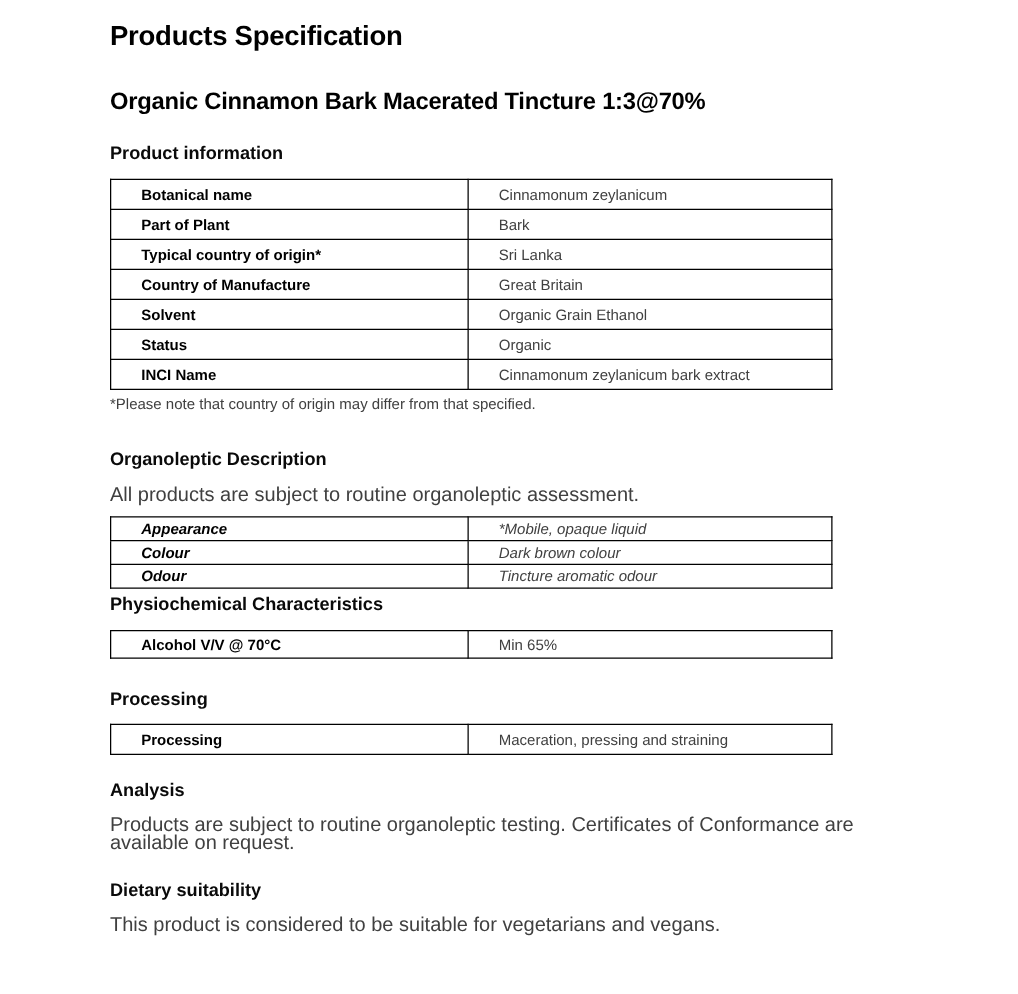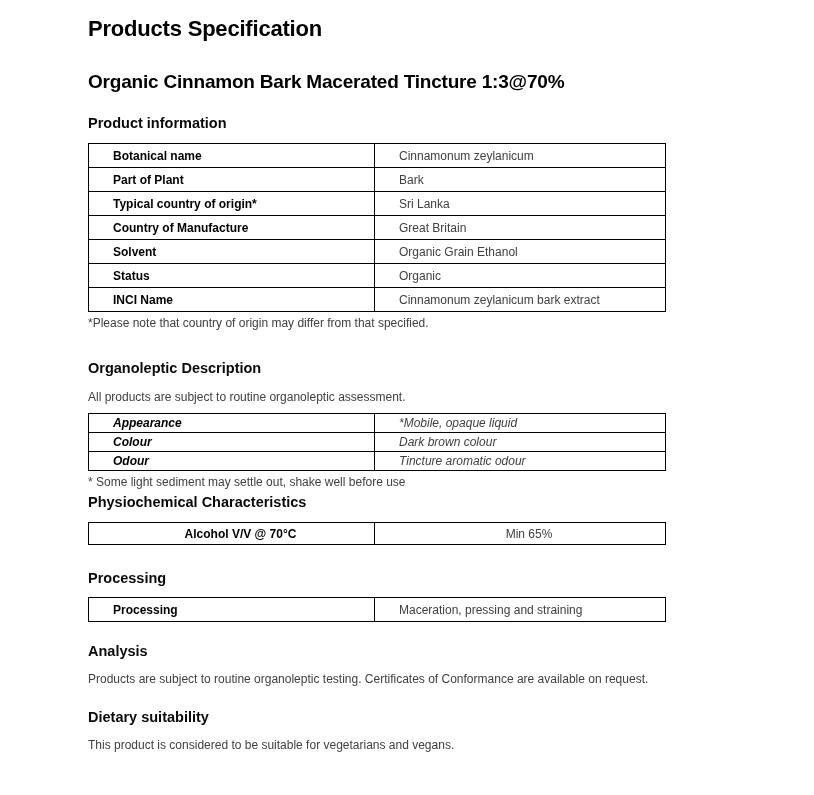--- a/index.html
+++ b/index.html
@@ -47,30 +47,30 @@
   }
   td.label { font-weight: bold; color: #000; }
   td.value { color: #404040; }
   .italic  { }
 
   table.t-info       { margin-top: 10px; }
   table.t-info td    { height: 24px; }
   table.t-organo     { margin-top: 9px; font-style: italic; }
   table.t-organo td  { height: 19px; }
   table.t-physio     { margin-top: 10px; }
-  table.t-physio td  { height: 22px; text-align: center; }
+  table.t-physio td  { height: 22px; }
   table.t-process    { margin-top: 9px; }
   table.t-process td { height: 24px; }
 
   .footnote {
     font-size: 12px; color: #404040;
     line-height: 14px; margin: 4px 0 0 0;
   }
   .body-text {
-    font-size: 12px; color: #404040;
+    font-size: 16px; color: #404040;
     line-height: 14px; margin: 11px 0 0 0;
   }
   .intro-text { margin-top: 12px; }
 </style>
 </head>
 <body>
 
 <div class="content">
 
   <h1 class="doc-title">Products Specification</h1>
@@ -135,21 +135,20 @@
         <td class="label">Colour</td>
         <td class="value"><span>Dark brown colour</span></td>
       </tr>
       <tr>
         <td class="label">Odour</td>
         <td class="value"><span>Tincture aromatic odour</span></td>
       </tr>
     </tbody>
   </table>
 
-  <p class="footnote">* Some light sediment may settle out, shake well before use</p>
 
   <h3 class="section-heading mt-physio">Physiochemical Characteristics</h3>
 
   <table class="spec t-physio">
     <colgroup>
         <col style="width:286px">
         <col style="width:291px">
       </colgroup>
     <tbody>
       <tr>

